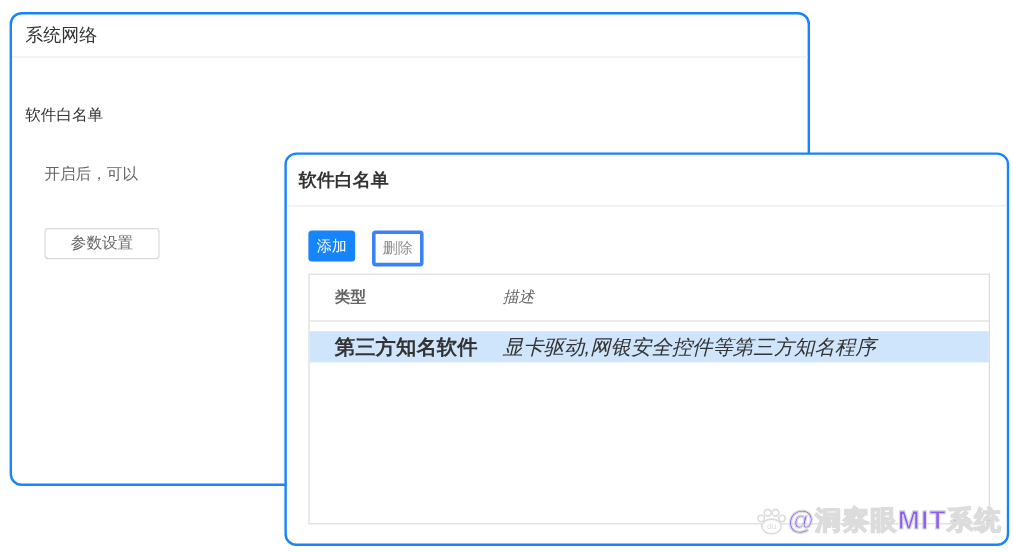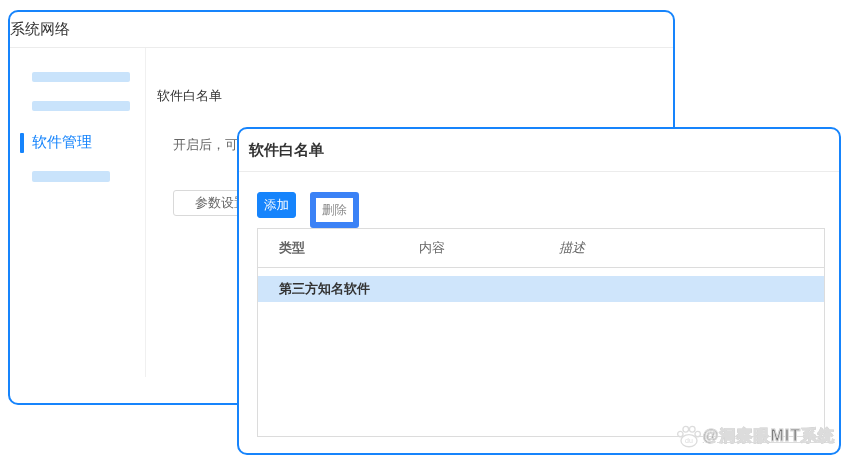--- a/index.html
+++ b/index.html
@@ -10,21 +10,21 @@
     --table-border:#dcdcdc;
   }
   *{margin:0;padding:0;box-sizing:border-box;}
   html,body{width:844px;height:460px;background:#fff;overflow:hidden;
     font-family:"Liberation Sans","DejaVu Sans",sans-serif;}
   .canvas{position:relative;width:844px;height:460px;background:#fff;}
 
   
   .bg-window{position:absolute;left:8px;top:10px;width:667px;height:395px;
     background:#fff;border:2px solid var(--accent);border-radius:10px;}
-  .win-titlebar{height:36px;display:flex;align-items:center;
+  .win-titlebar{height:36px;display:flex;align-items:center;padding-left:11px;
     border-bottom:1px solid var(--divider);font-size:15px;font-weight:500;color:#333;}
   .win-body{position:relative;display:flex;height:329px;}
   .sidebar{position:relative;width:136px;border-right:1px solid #f0f0f0;height:329px;}
   .skel{position:absolute;background:var(--skeleton);border-radius:2px;}
   .skel.b1{left:22px;top:24px;width:98px;height:10px;}
   .skel.b2{left:22px;top:53px;width:98px;height:10px;}
   .skel.b3{left:22px;top:123px;width:78px;height:11px;}
   .nav-item{position:absolute;left:10px;top:84px;display:flex;align-items:center;height:21px;cursor:pointer;}
   .nav-indicator{width:4px;height:20px;background:var(--accent);border-radius:1px;}
   .nav-label{margin-left:8px;font-size:15px;font-weight:500;color:var(--accent);}
@@ -37,82 +37,73 @@
 
   
   .dialog{position:absolute;left:237px;top:127px;width:604px;height:328px;
     background:#fff;border:2px solid var(--accent);border-radius:10px;}
   .dialog-header{height:43px;display:flex;align-items:center;padding-left:10px;
     border-bottom:1px solid var(--divider);font-size:15px;font-weight:700;color:#333;}
   .toolbar{position:absolute;left:18px;top:63px;display:flex;gap:14px;}
   .btn{height:19px;min-width:37px;padding:12px 6px;font-size:12.5px;border-radius:3px;
     display:flex;align-items:center;justify-content:center;font-family:inherit;cursor:pointer;}
   .btn-primary{background:var(--accent);color:#fff;border:1px solid var(--accent);}
-  .btn-default{background:#fff;color:#8c8c8c;border:6px solid #3b82f6;}
+  .btn-default{background:#fff;color:#8c8c8c;border:3px solid #3b82f6;}
 
   .table{position:absolute;left:18px;top:99px;width:568px;height:209px;
     border:1px solid var(--table-border);background:#fff;}
   .thead{display:flex;align-items:center;height:39px;border-bottom:1px solid var(--table-border);}
   .th,.td{padding-left:21px;overflow:hidden;white-space:nowrap;}
   .c1{width:140px;font-weight:bold;}
   .c2{width:140px;}
   .c3{flex:1;font-style:italic;}
   .th{font-size:13px;color:#666;}
   .trow{display:flex;align-items:center;height:26px;margin-top:8px;cursor:pointer;}
   .trow.highlighted{background:var(--row-highlight);}
-  .td{font-size:13px;color:#333;}
+  .td{font-size:17px;color:#333;}
 
   
   .watermark{position:absolute;right:4px;bottom:4px;display:flex;align-items:center;gap:1px;z-index:5;}
-  .watermark-text{font-size:16px;font-weight:700;letter-spacing:1px;color:#737373;
+  .watermark-text{font-size:22px;font-weight:700;letter-spacing:1px;color:#8b5cf6;
     -webkit-text-stroke:1px #dcdcdc;
-    text-shadow:0 0 1px #e3e3e3;text-decoration:underline;}
+    text-shadow:0 0 1px #e3e3e3;}
   .paw-icon{display:block;}
 </style>
 </head>
 <body>
 
 <div class="canvas">
 
   <div class="bg-window">
     <div class="win-titlebar">系统网络</div>
     <div class="win-body">
-      <div class="sidebar">
-        <div class="skel b1"></div>
-        <div class="skel b2"></div>
-        <div class="nav-item">
-          <span class="nav-indicator"></span>
-          <span class="nav-label">软件管理</span>
-        </div>
-        <div class="skel b3"></div>
-      </div>
       <div class="bg-main">
         <div class="section-label">软件白名单</div>
         <div class="feature-desc">开启后，可以</div>
         <button class="settings-btn">参数设置</button>
       </div>
     </div>
   </div>
 
   <div class="dialog">
     <div class="dialog-header">软件白名单</div>
 
     <div class="toolbar">
       <button class="btn btn-primary">添加</button>
       <button class="btn btn-default">删除</button>
     </div>
 
     <div class="table">
       <div class="thead">
         <div class="th c1">类型</div>
-        <div class="th c2">内容</div>
         <div class="th c3">描述</div>
       </div>
       <div class="trow highlighted">
         <div class="td c1">第三方知名软件</div>
+        <div class="td c3">显卡驱动,网银安全控件等第三方知名程序</div>
       </div>
     </div>
 
     <div class="watermark">
       <svg class="paw-icon" width="26" height="26" viewBox="0 0 24 24">
         <circle cx="4" cy="10.2" r="2.5" fill="#fff" stroke="#dcdcdc" stroke-width="1.2"></circle>
         <circle cx="9" cy="5.8" r="2.6" fill="#fff" stroke="#dcdcdc" stroke-width="1.2"></circle>
         <circle cx="15" cy="5.8" r="2.6" fill="#fff" stroke="#dcdcdc" stroke-width="1.2"></circle>
         <circle cx="20" cy="10.2" r="2.5" fill="#fff" stroke="#dcdcdc" stroke-width="1.2"></circle>
         <ellipse cx="12" cy="16.3" rx="7.4" ry="5.6" fill="#fff" stroke="#dcdcdc" stroke-width="1.2"></ellipse>

